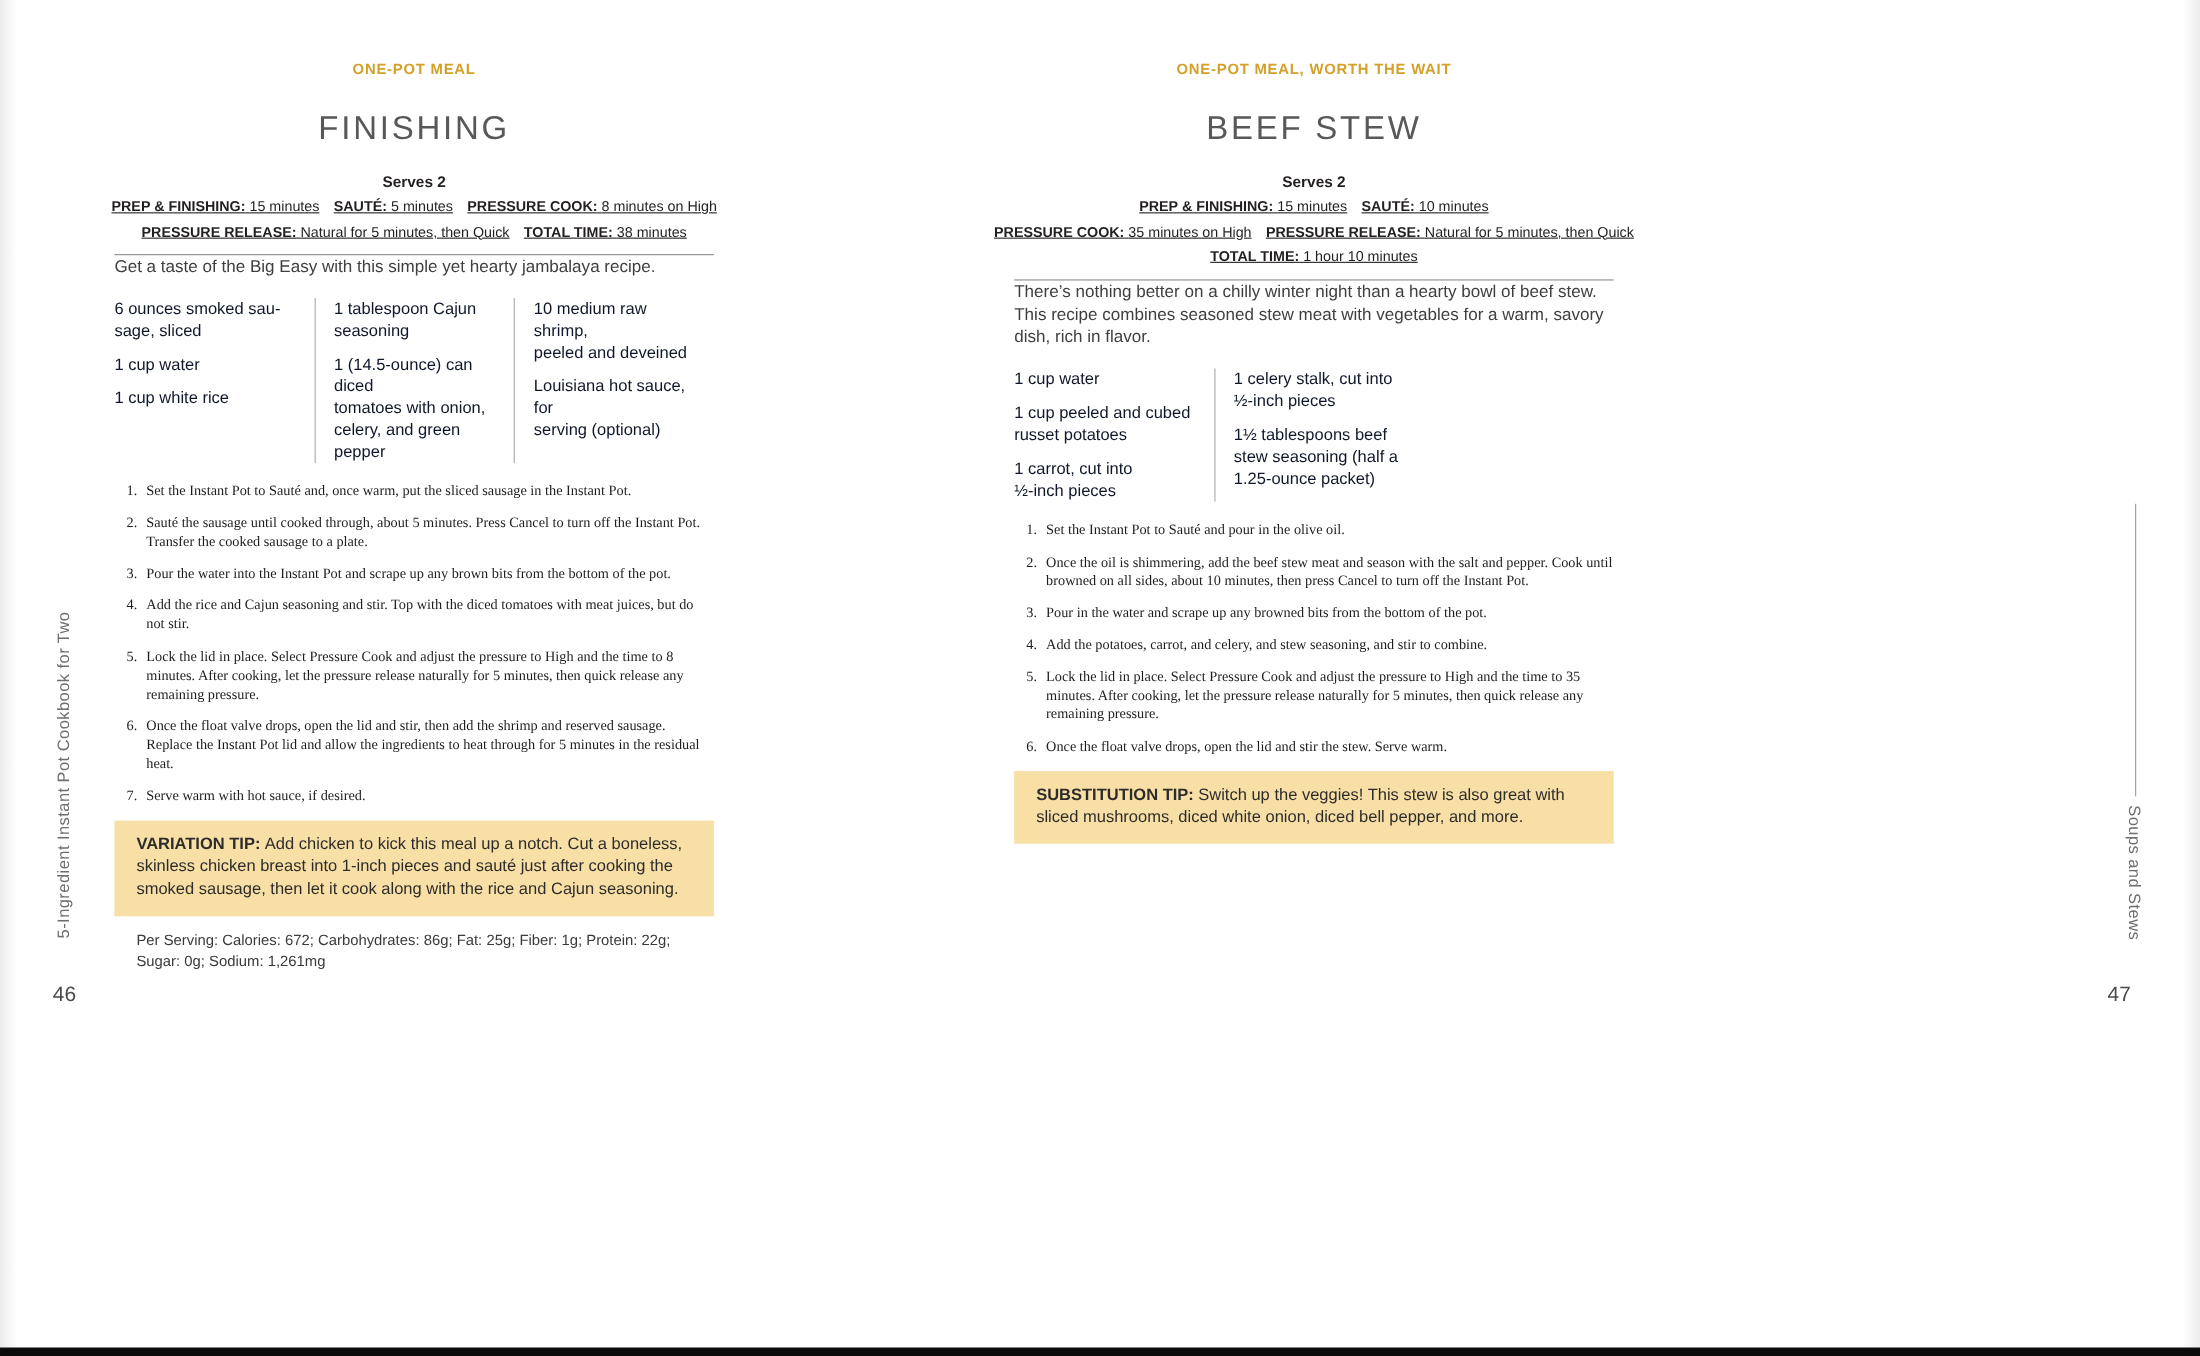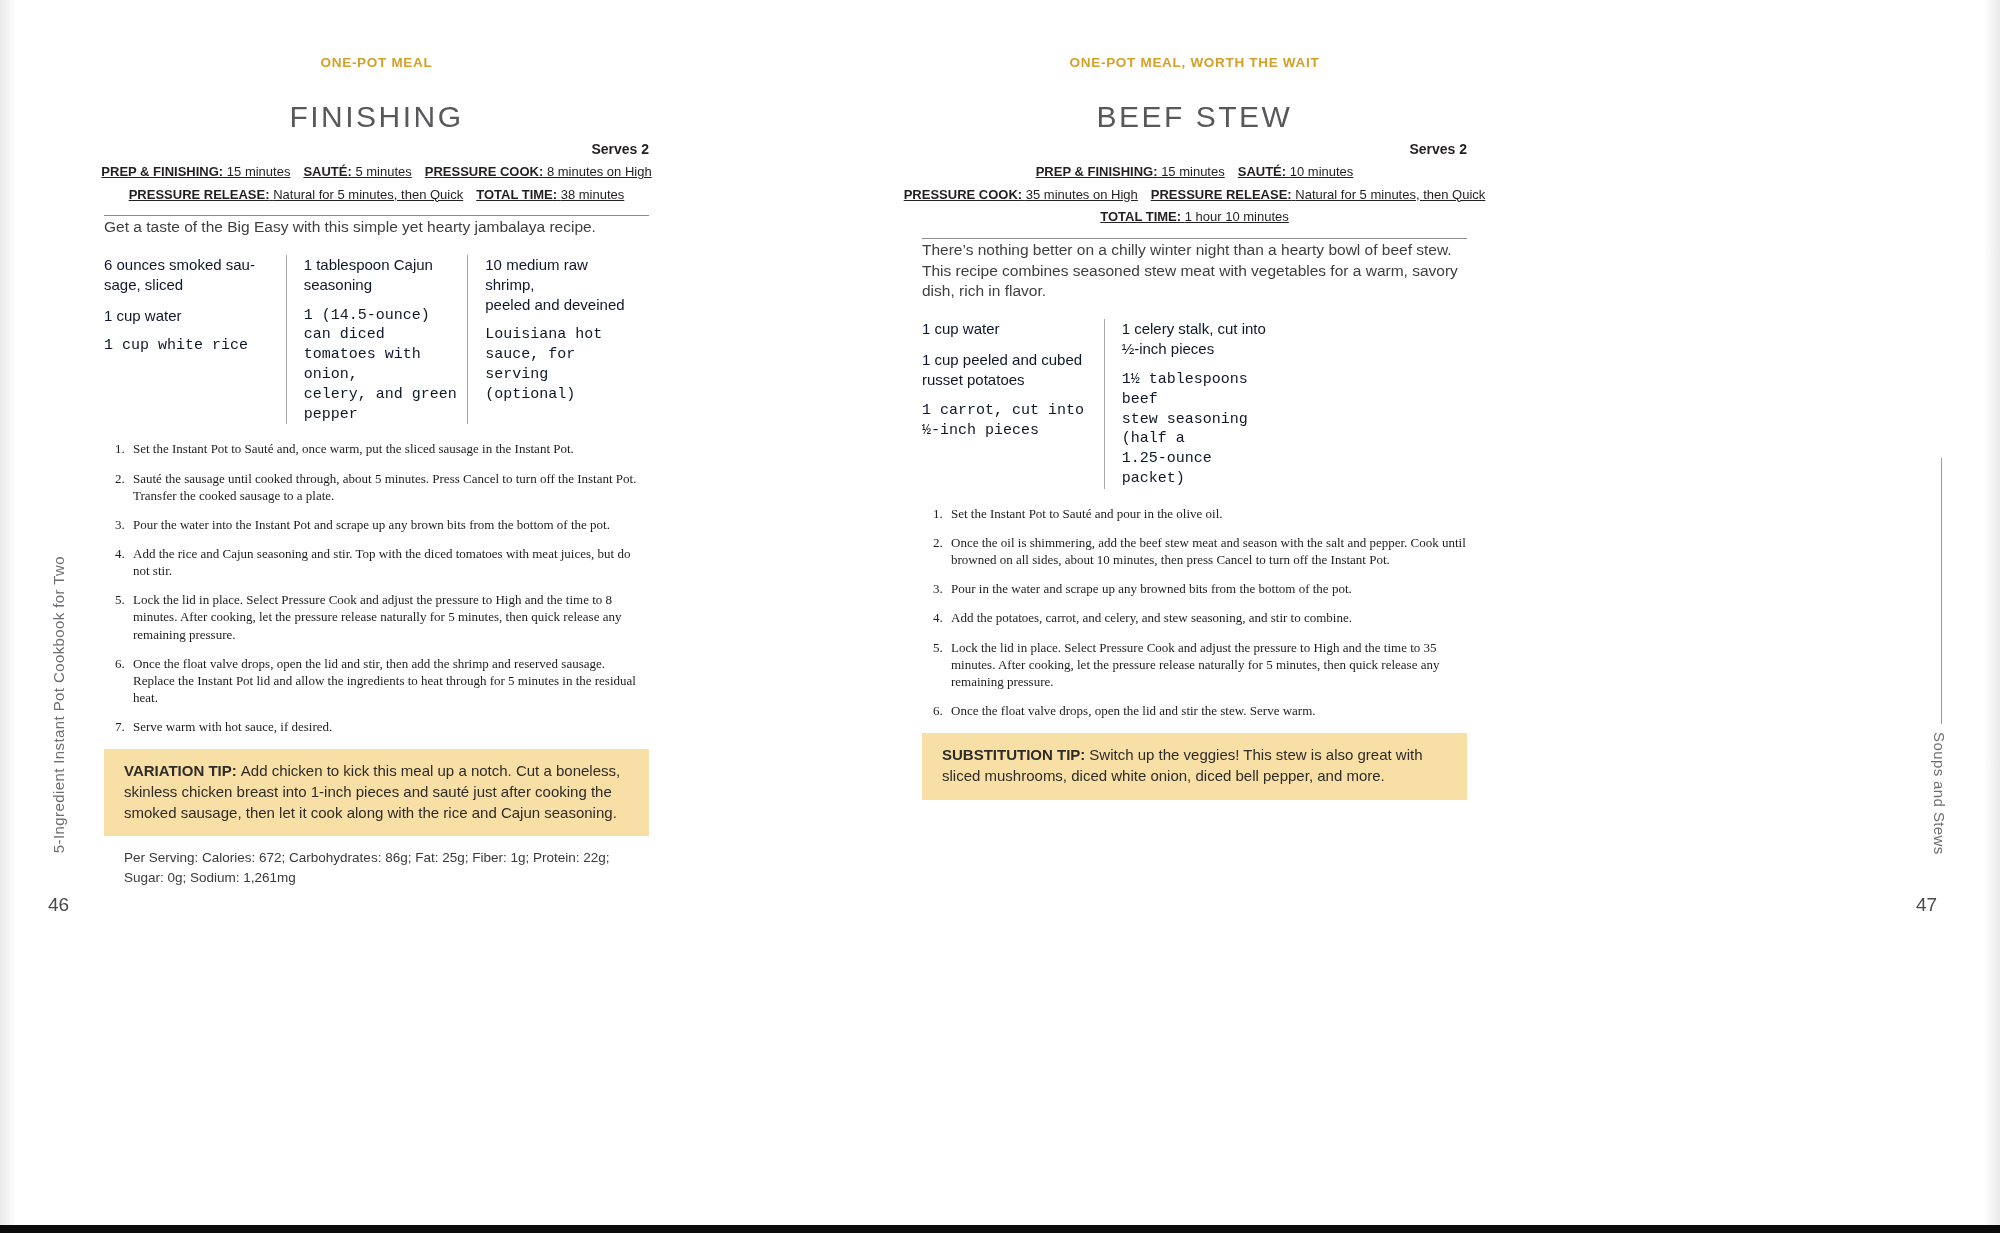--- a/index.html
+++ b/index.html
@@ -15,34 +15,34 @@
   .bottom-bar{position:absolute;left:0;right:0;bottom:0;height:8px;background:#0b0b0b;}
 
   .page{position:absolute;top:0;width:545px;}
   .page-left{left:104px;}
   .page-right{left:922px;}
 
   .category{margin-top:55px;text-align:center;font-size:13.5px;font-weight:bold;
     letter-spacing:.7px;color:var(--accent_gold,#d3a02a);}
   .title{margin:30px 0 0;text-align:center;font-size:30px;font-weight:normal;
     letter-spacing:2.5px;color:#58585a;line-height:1.1;}
-  .serves{margin-top:8px;text-align:right;font-size:14px;font-weight:bold;color:#231f20;}
+  .serves{margin-top:24px;text-align:center;font-size:14px;font-weight:bold;color:#231f20;}
   .meta{margin-top:6px;text-decoration:underline;}
   .meta-line{display:flex;justify-content:center;gap:13px;white-space:nowrap;
     font-size:13px;color:#231f20;margin-bottom:5px;line-height:1.35;}
   .meta-line .ml{font-weight:bold;}
   .rule{border:none;border-top:1px solid #8b8b8b;margin:12px 0 0;}
 
   .intro{margin:1px 0 0;font-size:15.5px;line-height:1.35;color:#3f3e40;}
 
   .ingredients{display:flex;margin-top:17px;}
   .ing-col{list-style:none;margin:0;padding:0 10px 0 0;width:33.33%;box-sizing:border-box;}
   .ing-col + .ing-col{border-left:1px solid #a9a9a9;padding-left:17px;}
   .ing{font-size:15px;line-height:1.32;color:#0f172a;margin-bottom:11px;white-space:pre-line;}
-  .ing:last-child{margin-bottom:0;font-family:Liberation Mono, monospace;}
+  .ing:last-child{margin-bottom:0;}
 
   .steps{margin:16px 0 0;padding-left:24px;
     font-family:"Liberation Serif", serif;font-size:13px;line-height:1.32;color:#1d1d1f;}
   .steps li{margin-bottom:12px;padding-left:5px;}
 
   .tip{margin-top:14px;background:var(--tip_bg,#f7dfa6);padding:12px 22px 13px 20px;
     font-size:15px;line-height:1.38;color:#2e2c2a;}
   .tip-label{font-weight:bold;margin-right:4px;}
 
   .nutrition{margin:12px 0 0 20px;font-size:13.5px;line-height:1.45;color:#3a393b;

